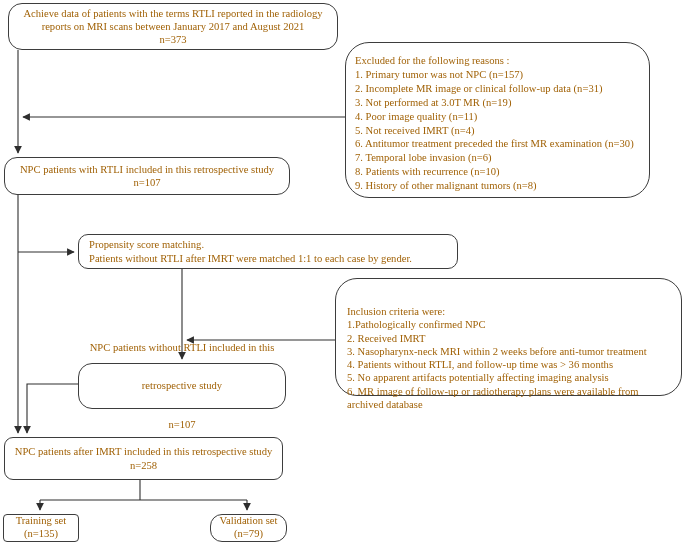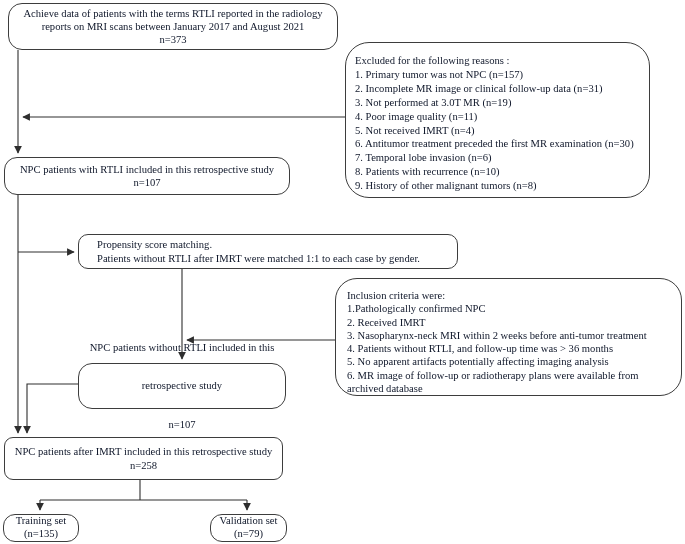--- a/index.html
+++ b/index.html
@@ -6,21 +6,21 @@
     margin: 0;
     padding: 0;
     background: #ffffff;
   }
   .canvas {
     position: relative;
     width: 685px;
     height: 544px;
     background: #ffffff;
     font-family: "Liberation Serif", "DejaVu Serif", serif;
-    color: #0f172a;
+    color: #a16207;
     overflow: hidden;
   }
   svg.connectors {
     position: absolute;
     left: 0; top: 0;
     width: 685px; height: 544px;
   }
   .box {
     position: absolute;
     box-sizing: border-box;
@@ -34,25 +34,25 @@
     flex-direction: column;
     justify-content: center;
     align-items: center;
     text-align: center;
   }
   .ln { white-space: nowrap; }
   .listbox .ln { text-align: left; }
   #box-achieve      { left: 8px;   top: 3px;   width: 330px; height: 47px;  border-radius: 14px; line-height: 13.2px; }
   #box-excluded     { left: 345px; top: 42px;  width: 305px; height: 156px; border-radius: 24px; padding: 11px 0 8px 9px;  line-height: 13.9px; }
   #box-with-rtli    { left: 4px;   top: 157px; width: 286px; height: 38px;  border-radius: 13px; }
-  #box-propensity   { left: 78px;  top: 234px; width: 380px; height: 35px;  border-radius: 10px; padding: 3px 0 0 18px; line-height: 14px; }
-  #box-inclusion    { left: 335px; top: 278px; width: 347px; height: 118px; border-radius: 22px; padding: 10px 0 0 11px;  line-height: 13.3px; }
+  #box-propensity   { left: 78px;  top: 234px; width: 380px; height: 35px;  border-radius: 10px; padding: 3px 0 0 10px; line-height: 14px; }
+  #box-inclusion    { left: 335px; top: 278px; width: 347px; height: 118px; border-radius: 22px; padding: 26px 0 0 11px;  line-height: 13.3px; }
   #box-without-rtli { left: 78px;  top: 363px; width: 208px; height: 46px;  border-radius: 14px; line-height: 13.6px; gap: 25px; }
   #box-after-imrt   { left: 4px;   top: 437px; width: 279px; height: 43px;  border-radius: 9px; }
-  #box-training     { left: 3px;   top: 514px; width: 76px;  height: 28px;  border-radius: 12px;  line-height: 12.8px; }
+  #box-training     { left: 3px;   top: 514px; width: 76px;  height: 28px;  border-radius: 4px;  line-height: 12.8px; }
   #box-validation   { left: 210px; top: 514px; width: 77px;  height: 28px;  border-radius: 12px;  line-height: 12.8px; }
 </style>
 </head>
 <body>
 
 <div class="canvas">
 
   <svg class="connectors" viewBox="0 0 685 544" xmlns="http://www.w3.org/2000/svg">
     <defs>
       <marker id="arrow" viewBox="0 0 10 10" refX="9" refY="5" markerWidth="7" markerHeight="7" orient="auto-start-reverse">

